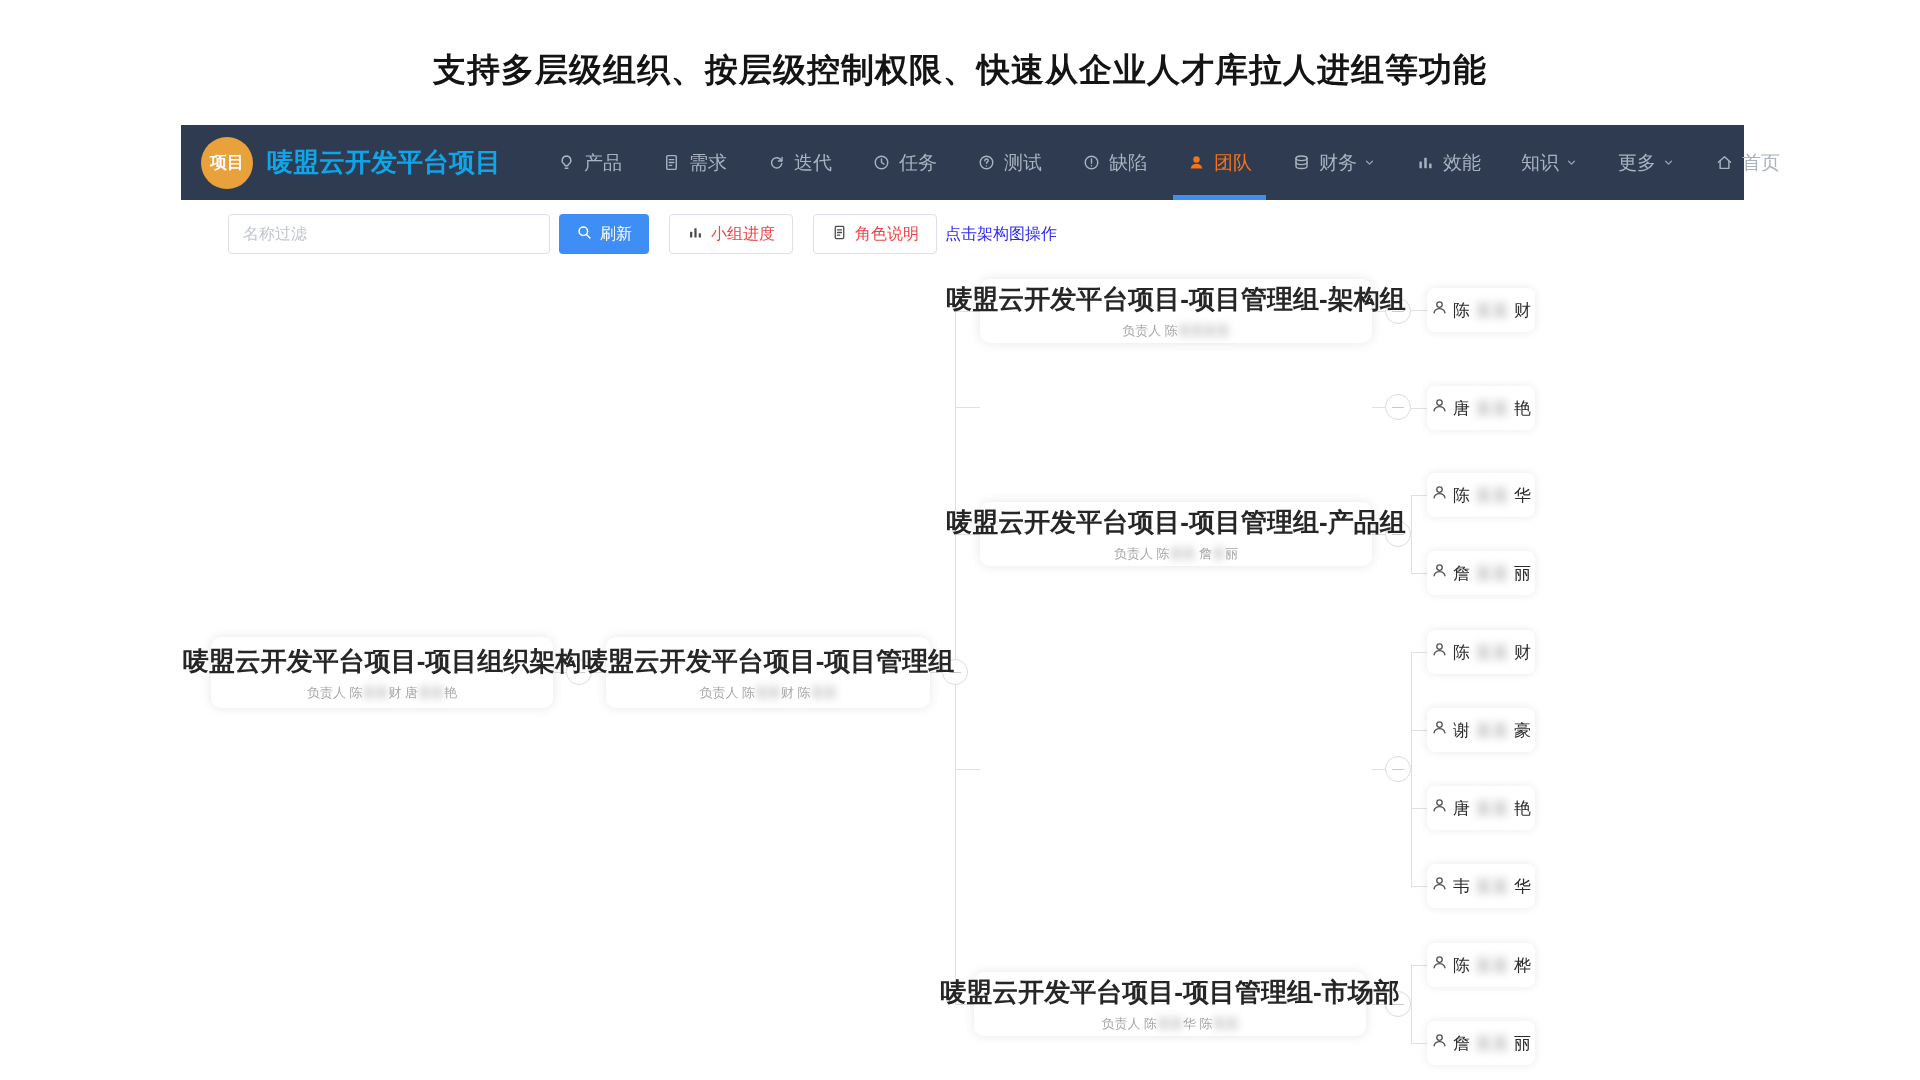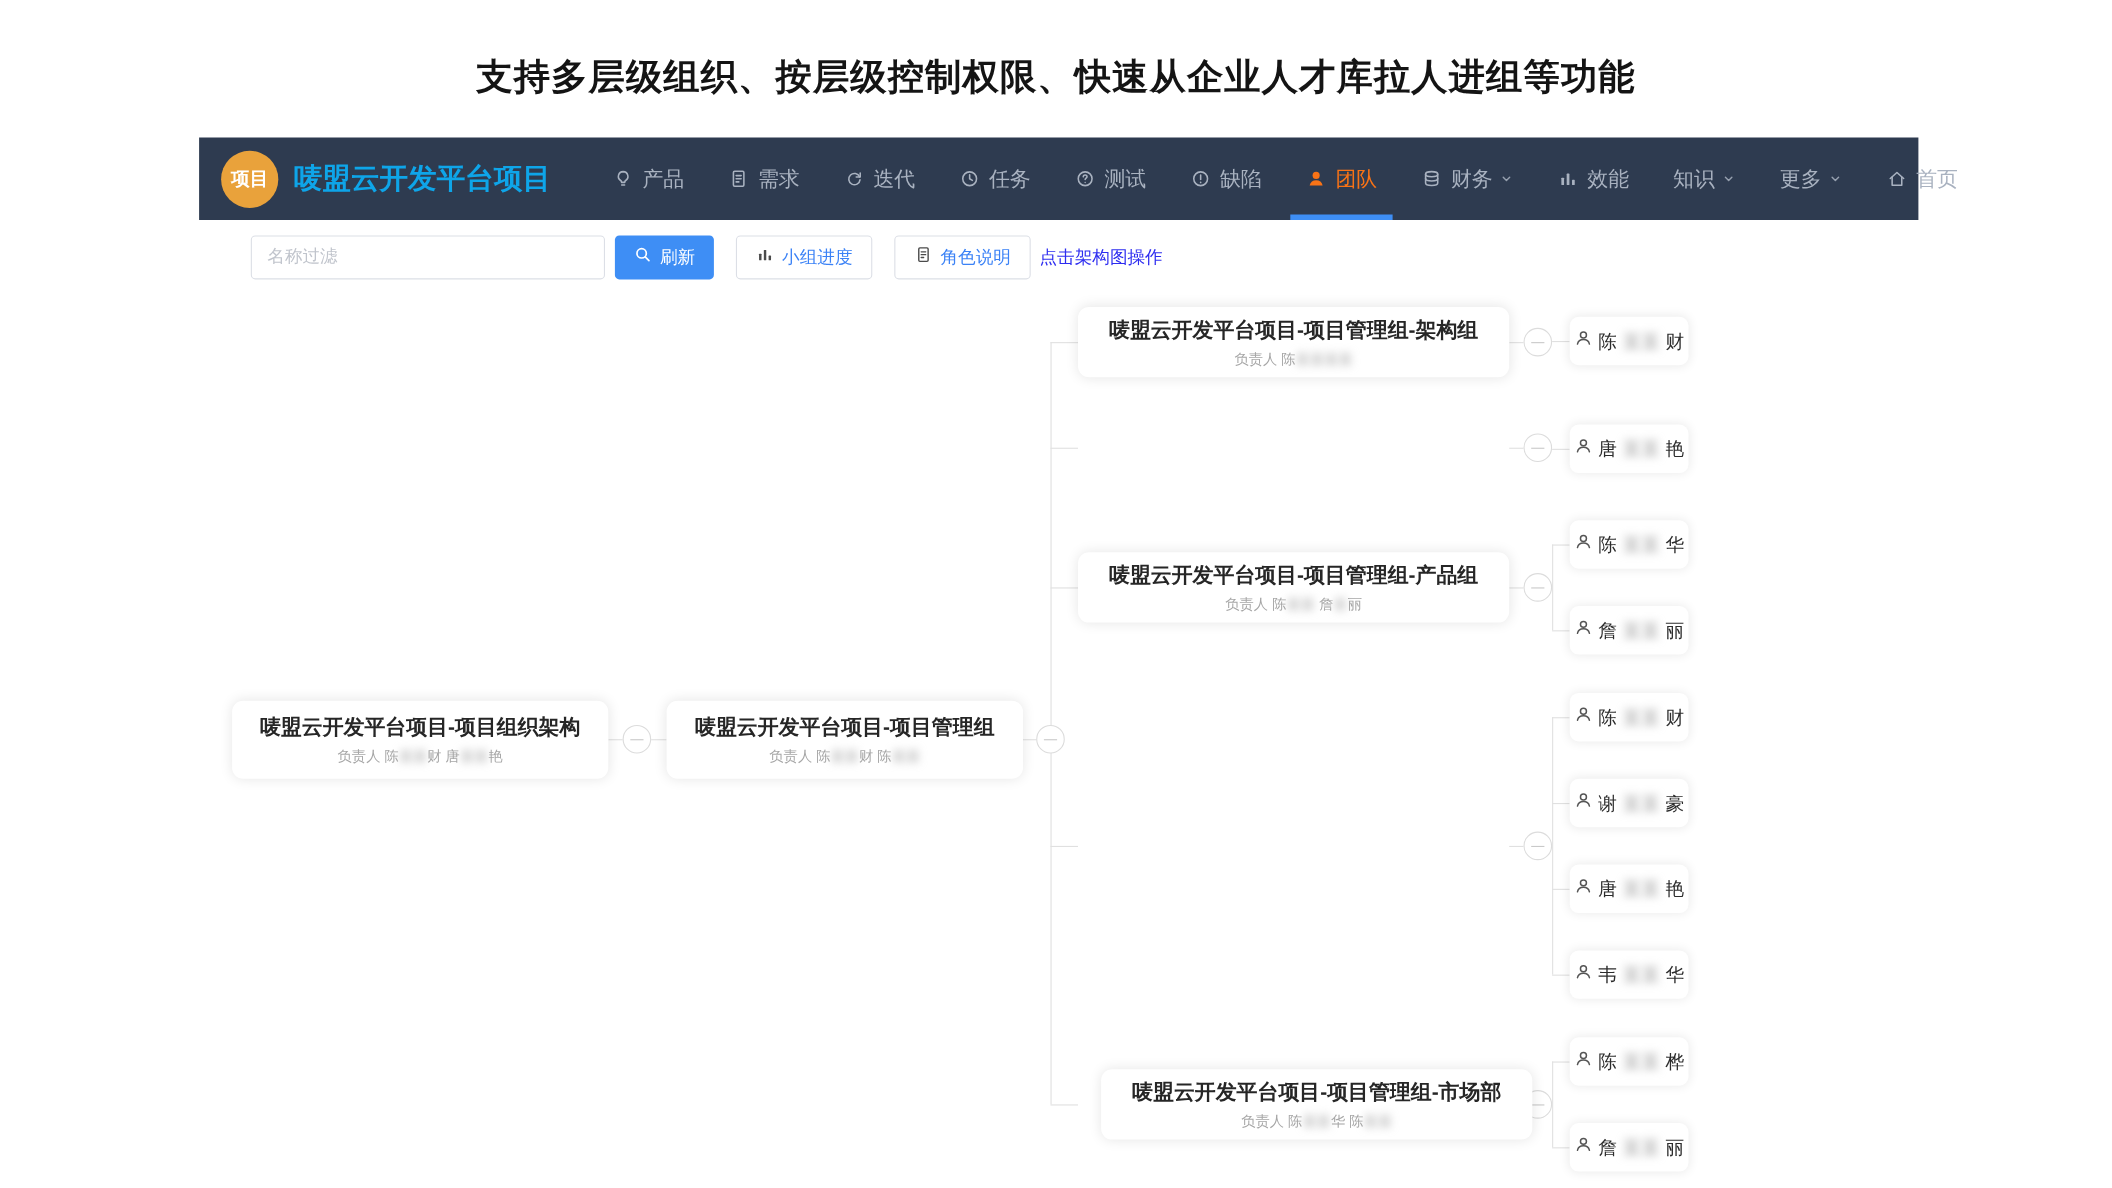--- a/index.html
+++ b/index.html
@@ -32,34 +32,34 @@
   .content { position:relative; width:1563px; height:880px; background:#fff; }
   .toolbar { position:absolute; left:27px; top:14px; display:flex; align-items:center;margin-left:20px; }
   .filter-input { width:322px; height:40px; border:1px solid #dcdfe6; border-radius:4px;
     padding:0 14px; font-size:16px; color:#333; outline:none; background:#fff;
     font-family:"Liberation Sans", sans-serif; }
   .filter-input::placeholder { color:#c0c4cc; }
   .btn { height:40px; border-radius:4px; display:flex; align-items:center; gap:7px;
     font-size:16px; padding:0 17px; cursor:pointer; border:none;
     font-family:"Liberation Sans", sans-serif; }
   .btn-primary { background:#3e8ef5; color:#fff; margin-left:9px; }
-  .btn-plain { background:#fff; border:1px solid #dcdfe6; color:#3b82f6; margin-left:20px; }
+  .btn-plain { background:#fff; border:1px solid #dcdfe6; color:#ef4444; margin-left:20px; }
   .chart-link { color:#2d2cf0; font-size:16px; margin-left:8px; cursor:pointer; white-space:nowrap; }
 
   
   .org-chart { position:absolute; left:0; top:0; width:1563px; height:880px; }
   .cline { position:absolute; background:#e0e0e0; }
   .toggle-circle { position:absolute; width:26px; height:26px; border:1px solid #dcdcdc;
     border-radius:50%; background:#fff; cursor:pointer; }
   .toggle-circle::after { content:""; position:absolute; left:6px; right:6px; top:50%;
     height:1px; background:#c9c9c9; }
   .node { position:absolute; background:#fff; border-radius:10px;
     box-shadow:0 0 12px rgba(0,0,0,.10); display:flex; flex-direction:column;
     align-items:center; justify-content:center; gap:5px; cursor:pointer; }
-  .node-title { font-size:19px; font-weight:bold; color:#262626; white-space:nowrap; }
+  .node-title { font-size:26px; font-weight:bold; color:#262626; white-space:nowrap; }
   .node-sub { font-size:13px; color:#a6a6a6; white-space:nowrap; }
   .blur { filter:blur(4px); color:#a0a0a0; }
   .member { position:absolute; background:#fff; border-radius:8px;
     box-shadow:0 0 10px rgba(0,0,0,.09); display:flex; align-items:center;
     justify-content:center; gap:5px; font-size:17px; color:#2c2c2c; cursor:pointer;
     white-space:nowrap; }
   .member svg { flex:0 0 auto; }
 </style>
 </head>
 <body>
@@ -340,21 +340,21 @@
         </div>
         <div class="member" style="left: 1246px; top: 664px; width: 108px; height: 44px;">
           <span><svg width="17" height="17" viewBox="0 0 20 20" fill="none" stroke="#555" stroke-width="1.6" stroke-linecap="round">
               <circle cx="10" cy="6.6" r="3.2"></circle>
               <path d="M3.6 16.2c.7-3.1 3-4.8 6.4-4.8s5.7 1.7 6.4 4.8"></path>
             </svg></span>
           <span>韦</span>
           <span class="blur">某某</span>
           <span>华</span>
         </div>
-        <div class="node" style="left: 820px; top: 772px; width: 392px; height: 64px;">
+        <div class="node" style="left: 793px; top: 772px; width: 392px; height: 64px;">
           <div class="node-title">唛盟云开发平台项目-项目管理组-市场部</div>
                  <div class="node-sub"><span>负责人 陈</span><span class="blur">某某</span><span>华 陈</span><span class="blur">某某</span></div>
         </div>
         <div class="member" style="left: 1246px; top: 743px; width: 108px; height: 44px;">
           <span><svg width="17" height="17" viewBox="0 0 20 20" fill="none" stroke="#555" stroke-width="1.6" stroke-linecap="round">
               <circle cx="10" cy="6.6" r="3.2"></circle>
               <path d="M3.6 16.2c.7-3.1 3-4.8 6.4-4.8s5.7 1.7 6.4 4.8"></path>
             </svg></span>
           <span>陈</span>
           <span class="blur">某某</span>

